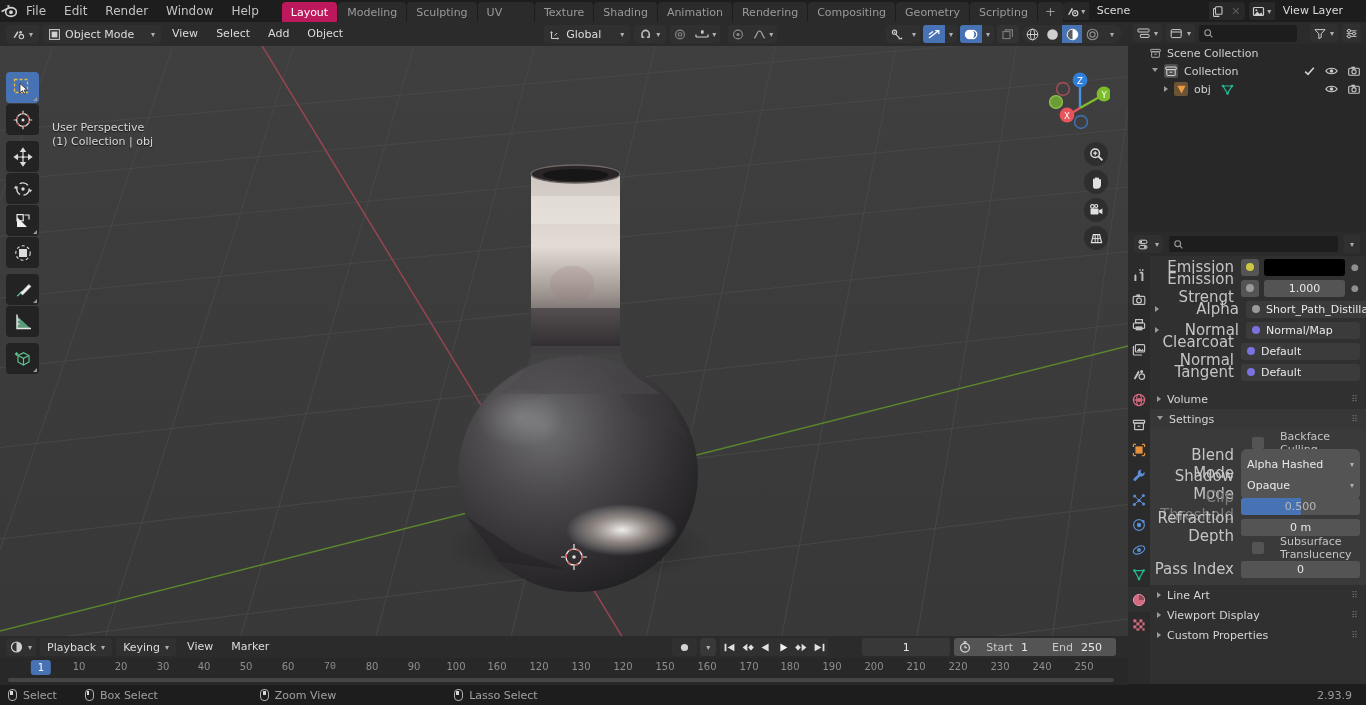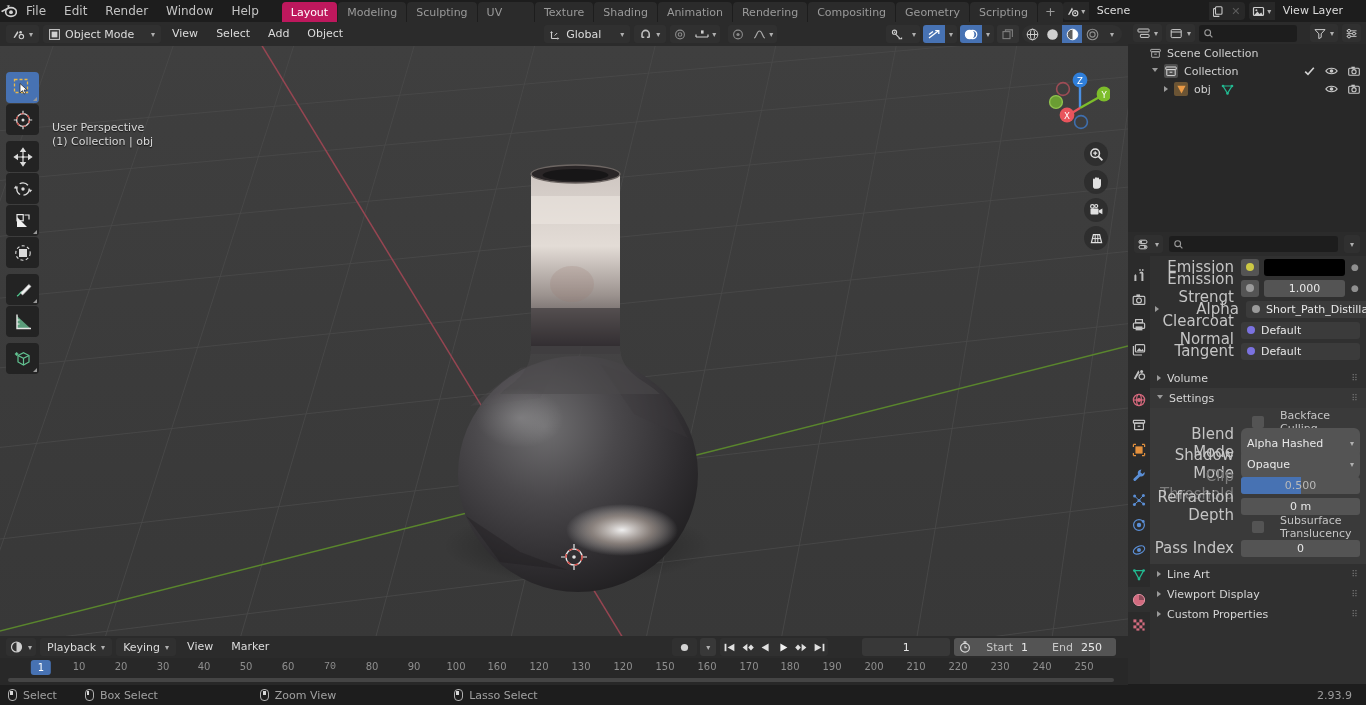--- a/index.html
+++ b/index.html
@@ -883,20 +883,30 @@
         <div class="arrow-left">
             <span class="tri"></span>
           </div>
         <div class="plabel" style="width:72px;">Alpha</div>
         <div class="pfield node">
           <span class="sock" style="background:#9a9a9a;"></span>
           <span>Short_Path_Distillati...</span>
         </div>
       </div>
 
+      <div class="prow">
+        <div class="arrow-left">
+            <span class="tri"></span>
+          </div>
+        <div class="plabel" style="width:72px;">Normal</div>
+        <div class="pfield node">
+          <span class="sock" style="background:#7b72e0;"></span>
+          <span>Normal/Map</span>
+        </div>
+      </div>
 
       <div class="prow">
         <div class="plabel">Clearcoat Normal</div>
         <div class="pfield node">
           <span class="sock" style="background:#7b72e0;"></span>
           <span>Default</span>
         </div>
       </div>
 
       <div class="prow">

